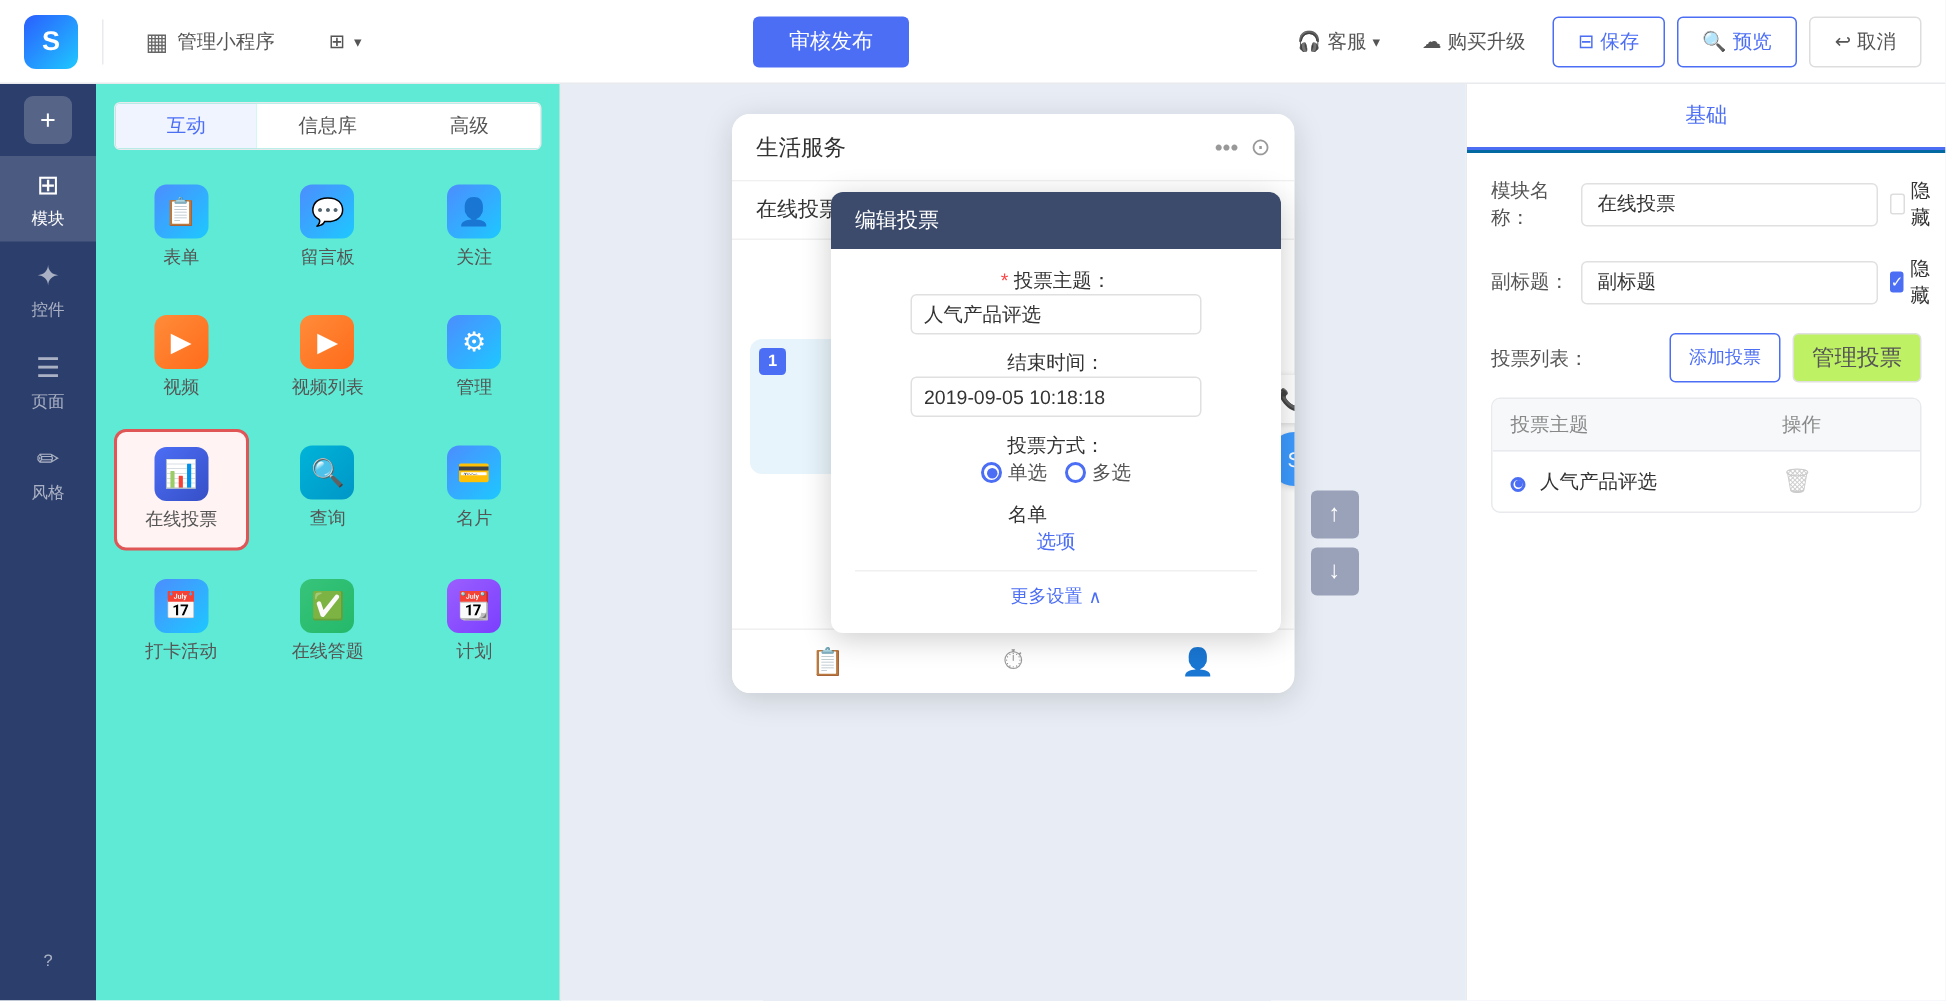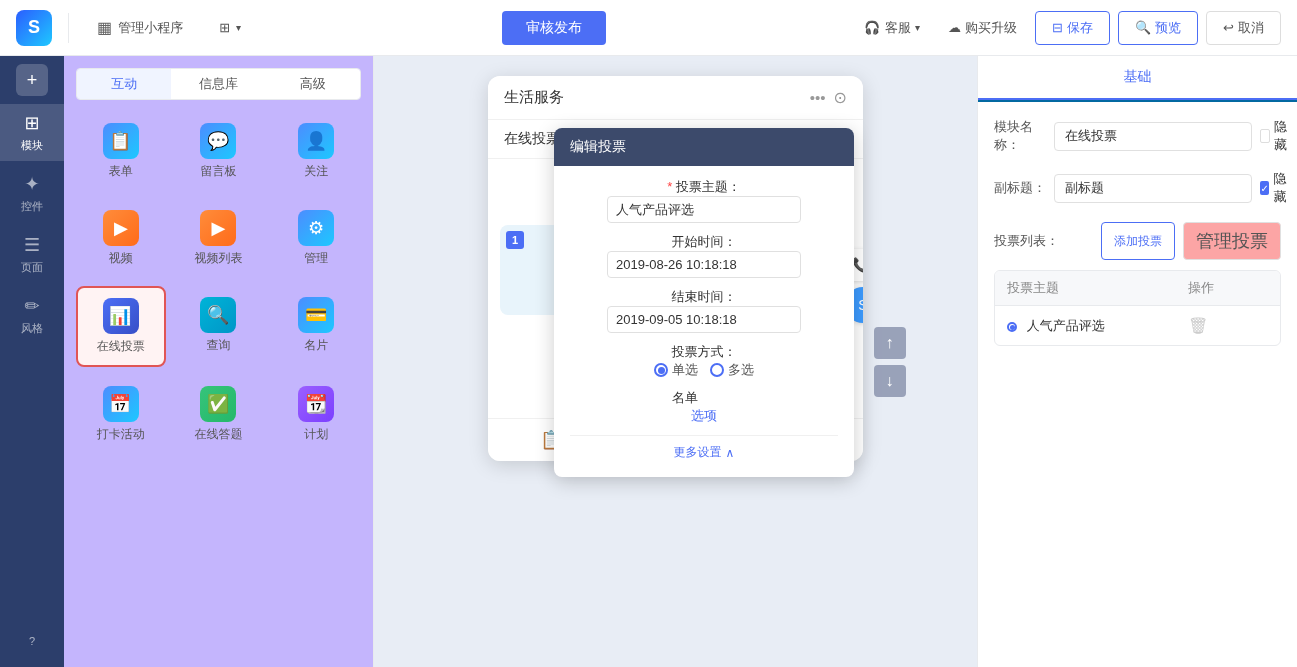--- a/index.html
+++ b/index.html
@@ -23,21 +23,21 @@
     .main { display: flex; height: calc(667px - 56px); }
 
     
     .sidebar { width: 64px; background: #2c3e6b; display: flex; flex-direction: column; align-items: center; padding-top: 8px; gap: 4px; }
     .sidebar-item { display: flex; flex-direction: column; align-items: center; gap: 2px; padding: 8px 0; width: 100%; cursor: pointer; color: rgba(255,255,255,0.6); font-size: 11px; }
     .sidebar-item.active { color: #fff; background: rgba(255,255,255,0.15); }
     .sidebar-item .si-icon { font-size: 18px; margin-bottom: 2px; }
     .sidebar-add { width: 32px; height: 32px; background: rgba(255,255,255,0.2); border-radius: 6px; display: flex; align-items: center; justify-content: center; color: #fff; font-size: 18px; cursor: pointer; margin-bottom: 4px; }
 
     
-    .comp-panel { width: 310px; background: #c4b5fd; border-right: 1px solid #e8eaed; overflow-y: auto; padding: 12px; }
+    .comp-panel { width: 310px; background: #5eead4; border-right: 1px solid #e8eaed; overflow-y: auto; padding: 12px; }
     .comp-category-tabs { display: flex; gap: 0; margin-bottom: 12px; border: 1px solid #e8eaed; border-radius: 4px; overflow: hidden; }
     .comp-tab { flex: 1; padding: 6px 0; text-align: center; cursor: pointer; font-size: 13px; color: #555; background: #fff; }
     .comp-tab.active { background: #f0f4ff; color: #4c6ef5; }
     .comp-grid { display: grid; grid-template-columns: repeat(3, 1fr); gap: 8px; }
     .comp-item { display: flex; flex-direction: column; align-items: center; gap: 4px; padding: 10px 4px; border-radius: 6px; cursor: pointer; font-size: 12px; color: #555; border: 1px solid transparent; }
     .comp-item.selected { background: #e8f0fe; border: 2px solid #4c6ef5; border-radius: 8px; }
     .comp-item .ci-icon { width: 36px; height: 36px; background: linear-gradient(135deg, #4c8dff, #1dc8ff); border-radius: 8px; display: flex; align-items: center; justify-content: center; color: #fff; font-size: 18px; }
     .comp-item .ci-icon.green { background: linear-gradient(135deg, #36c47a, #25b86a); }
     .comp-item .ci-icon.purple { background: linear-gradient(135deg, #9b5fff, #7b3fff); }
     .comp-item .ci-icon.orange { background: linear-gradient(135deg, #ff8c3a, #ff6b1a); }
@@ -93,21 +93,21 @@
     .rp-value { flex: 1; border: 1px solid #e0e0e0; border-radius: 4px; padding: 6px 10px; font-size: 13px; color: #333; background: #fff; }
     .checkbox-checked { width: 14px; height: 14px; background: #4c6ef5; border-radius: 2px; display: flex; align-items: center; justify-content: center; color: #fff; font-size: 10px; }
     .checkbox-unchecked { width: 14px; height: 14px; border: 1px solid #ddd; border-radius: 2px; }
     .rp-vote-list { border: 1px solid #e8eaed; border-radius: 6px; overflow: hidden; }
     .rp-vote-header { display: grid; grid-template-columns: 1fr 80px; background: #f7f8fa; padding: 8px 12px; font-size: 13px; color: #888; border-bottom: 1px solid #e8eaed; }
     .rp-vote-row { display: grid; grid-template-columns: 1fr 80px; padding: 10px 12px; align-items: center; font-size: 13px; border-bottom: 1px solid #f0f0f0; }
     .rp-vote-row:last-child { border-bottom: none; }
     .radio-small { width: 10px; height: 10px; border-radius: 50%; border: 2px solid #4c6ef5; display: inline-flex; align-items: center; justify-content: center; margin-right: 6px; }
     .radio-small::after { content: ''; width: 5px; height: 5px; background: #4c6ef5; border-radius: 50%; }
     .btn-add-vote { border: 1px solid #4c6ef5; color: #4c6ef5; background: #fff; border-radius: 4px; padding: 6px 12px; font-size: 12px; cursor: pointer; }
-    .btn-manage-vote { border: 1px solid #e0e0e0; color: #555; background: #fca5a5; border-radius: 4px; padding: 6px 12px; font-size: 18px; cursor: pointer; }
+    .btn-manage-vote { border: 1px solid #e0e0e0; color: #555; background: #bef264; border-radius: 4px; padding: 6px 12px; font-size: 15px; cursor: pointer; }
     .rp-vote-actions { display: flex; gap: 8px; margin-bottom: 12px; }
     .trash-icon { color: #ccc; cursor: pointer; font-size: 16px; }
 
     
     .phone-bottom { display: flex; justify-content: space-around; padding: 10px 0; background: #fff; border-top: 1px solid #f0f0f0; }
     .phone-bottom-btn { display: flex; flex-direction: column; align-items: center; gap: 2px; color: #999; font-size: 10px; }
     .phone-bottom-btn .pb-icon { font-size: 18px; }
     .float-icon { width: 32px; height: 32px; background: rgba(255,255,255,0.9); border-radius: 4px; display: flex; align-items: center; justify-content: center; cursor: pointer; box-shadow: 0 1px 4px rgba(0,0,0,0.15); color: #555; font-size: 14px; }
     .float-icon.blue { background: #4c8dff; color: #fff; border-radius: 50%; width: 36px; height: 36px; }
 
@@ -336,24 +336,20 @@
       <div class="edit-popup-header">
         <span>编辑投票</span>
       </div>
       <div class="edit-popup-body">
 
         <div class="form-row">
           <span class="form-label required">投票主题：</span>
           <input class="form-input" value="人气产品评选" style="">
         </div>
 
-        <div class="form-row">
-          <span class="form-label">开始时间：</span>
-          <input class="form-input" value="2019-08-26 10:18:18" style="">
-        </div>
 
         <div class="form-row">
           <span class="form-label">结束时间：</span>
           <input class="form-input" value="2019-09-05 10:18:18" style="">
         </div>
 
         <div class="form-row">
           <span class="form-label">投票方式：</span>
           <div class="radio-group">
             <div class="radio-item">

